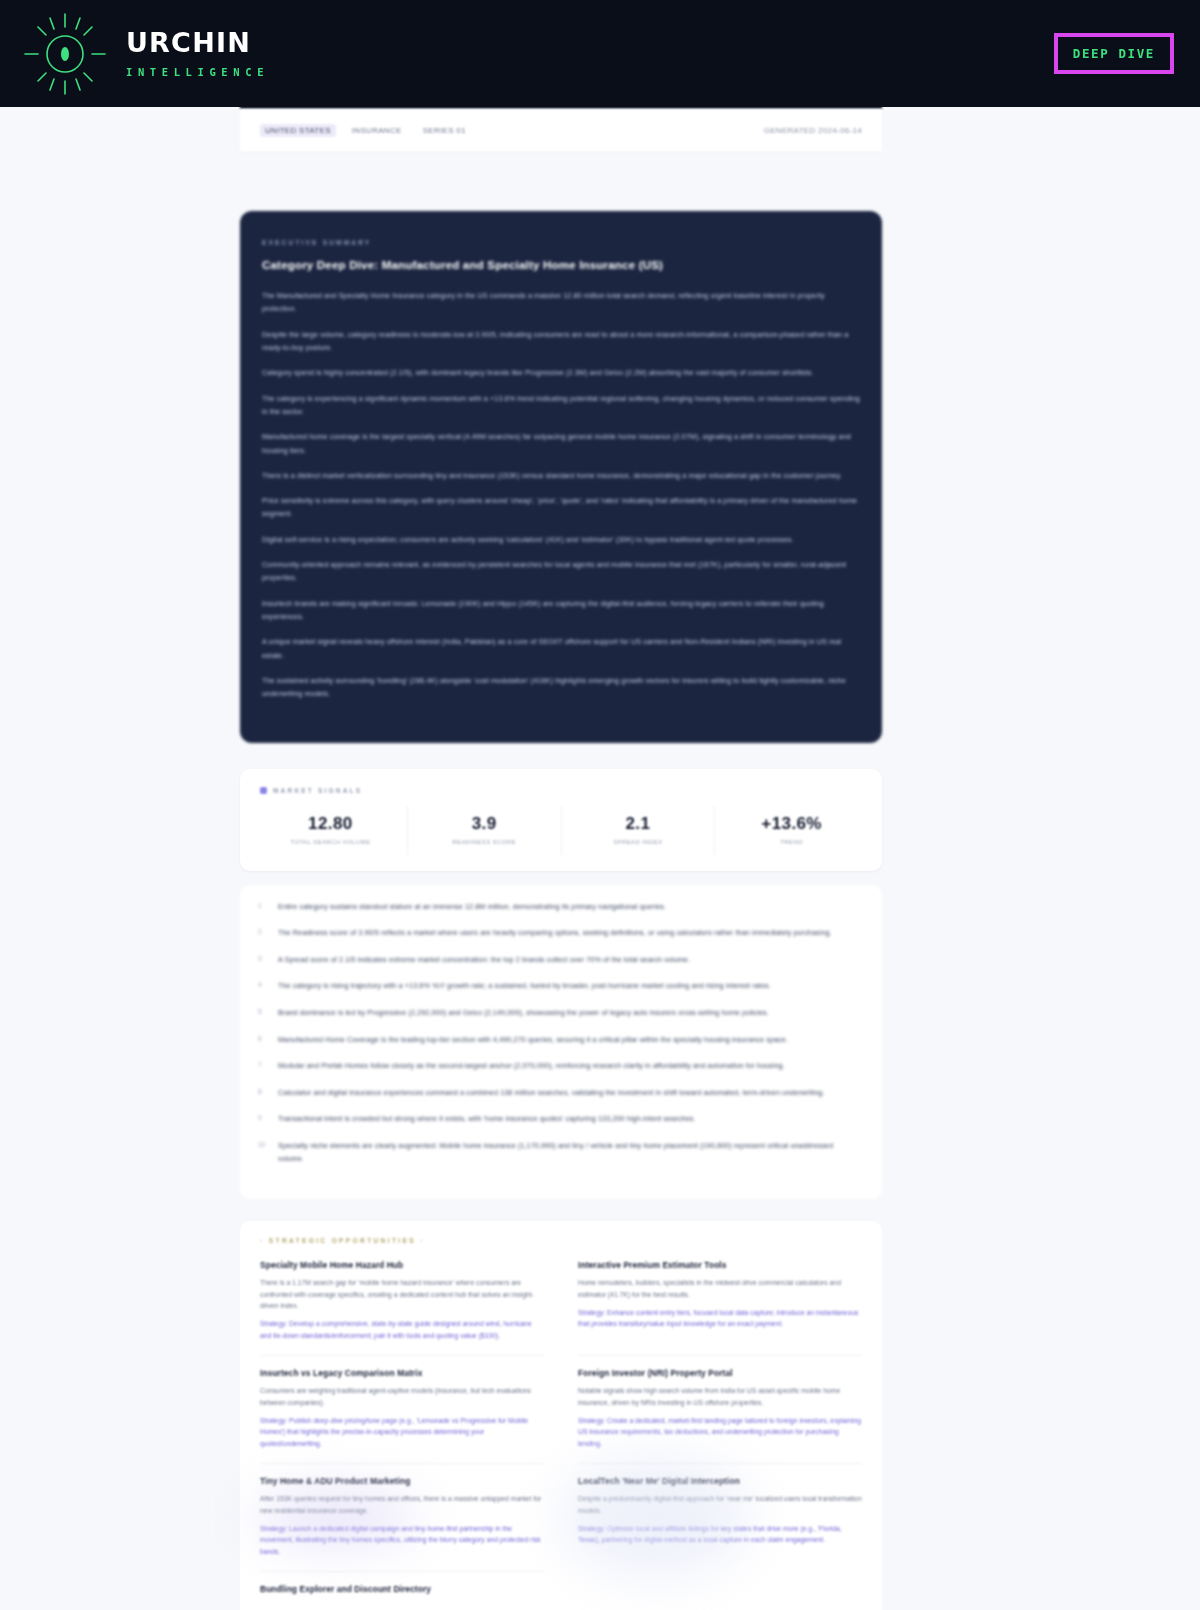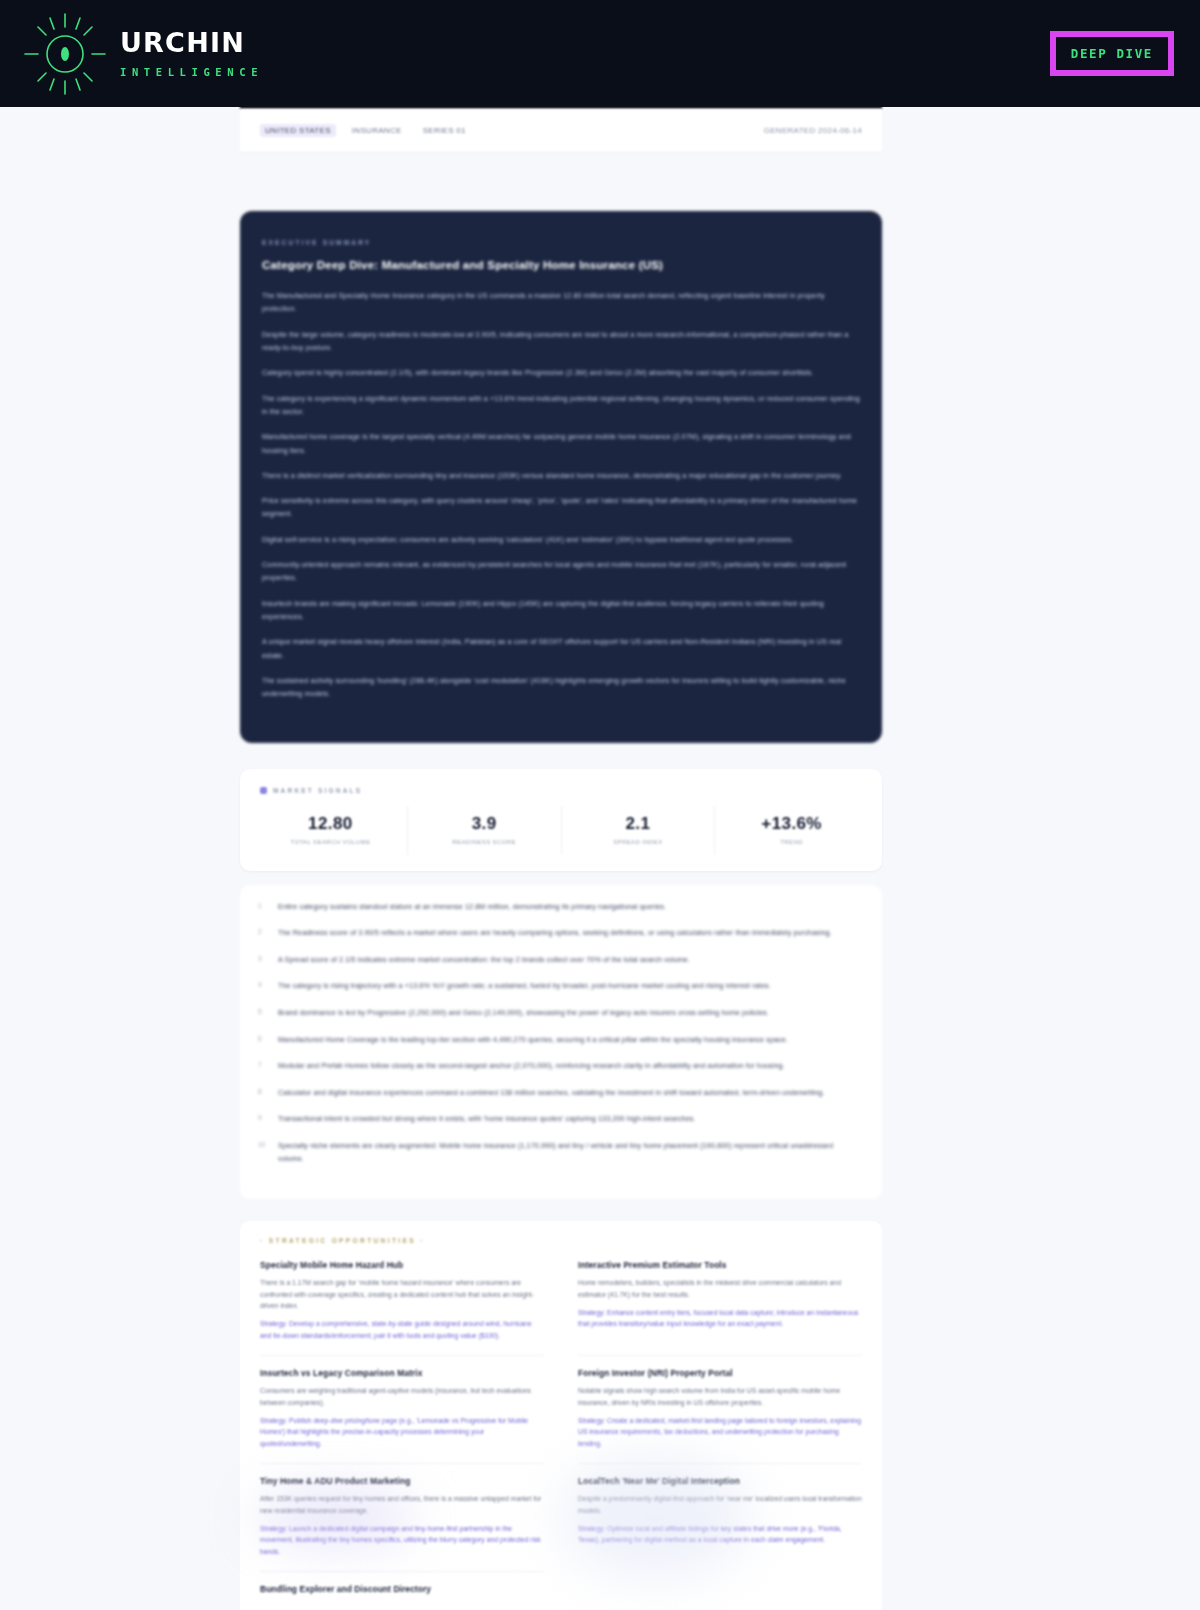--- a/index.html
+++ b/index.html
@@ -12,36 +12,36 @@
 
   
   .topbar {
     position: absolute; top: 0; left: 0;
     width: 1200px; height: 107px;
     background: #0a0e18;
     display: flex; align-items: center;
     padding: 0 26px 0 22px;
     z-index: 40;
   }
-  .brand { display: flex; align-items: center; gap: 12px; }
+  .brand { display: flex; align-items: center; gap: 18px; }
   .urchin-mark { width: 86px; height: 86px; position: relative; flex: 0 0 86px; }
   .brand-text { display: flex; flex-direction: column; justify-content: center; }
   .brand-title {
     color: #ffffff; font-size: 27px; font-weight: 700;
     letter-spacing: 1.2px; line-height: 1.05;
     font-family: "DejaVu Sans", sans-serif;
   }
   .brand-sub {
     color: #3ee07f; font-size: 10.5px; font-weight: 600;
     letter-spacing: 5.6px; margin-top: 8px;
     font-family: "DejaVu Sans Mono", monospace;
   }
   .deep-dive-btn {
     margin-left: auto;
-    border: 6px solid #d946ef;
+    border: 4px solid #d946ef;
     color: #3ee07f;
     background: transparent;
     font-size: 12.5px; font-weight: 700;
     letter-spacing: 1.6px;
     padding: 9px 15px;
     font-family: "DejaVu Sans Mono", monospace;
     cursor: pointer;
   }
 
   

